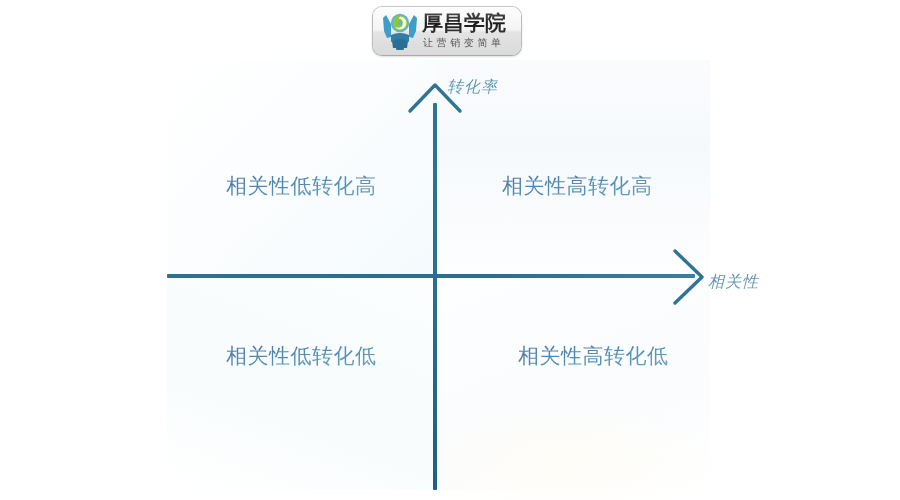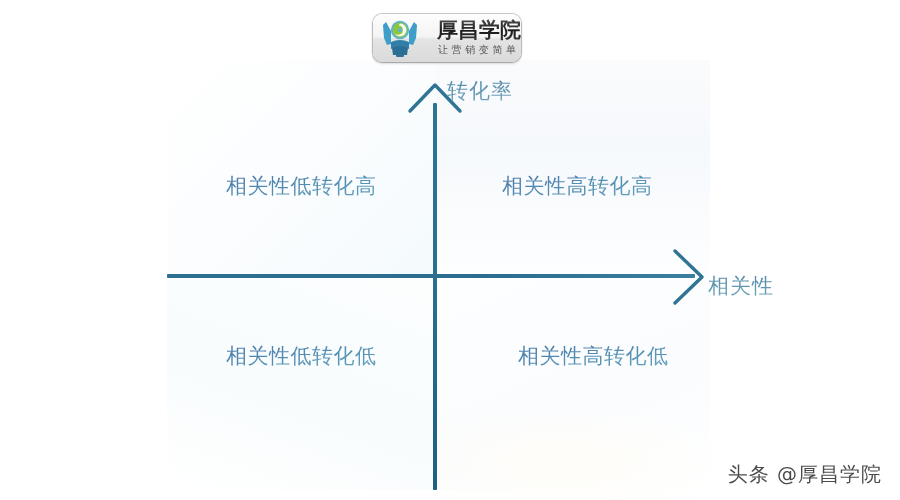--- a/index.html
+++ b/index.html
@@ -66,28 +66,29 @@
   .arrow-svg {
     position: absolute;
     overflow: visible;
   }
   .arrow-up { left: 403px; top: 80px; }
   .arrow-right { left: 672px; top: 248px; }
 
   
   .axis-label {
     position: absolute;
-    font-size: 21px;
+    font-size: 16px;
     letter-spacing: 1px;
     color: #5e93ad;
     background: linear-gradient(180deg, #4e86a6 0%, #74a7bd 100%);
     -webkit-background-clip: text;
     background-clip: text;
     -webkit-text-fill-color: transparent;
     white-space: nowrap;
+    font-style: italic;
   }
   .label-y { left: 447px; top: 77px; }
   .label-x { left: 708px; top: 272px; }
 
   
   .quad-label {
     position: absolute;
     font-size: 21px;
     letter-spacing: 0.5px;
     white-space: nowrap;
@@ -99,31 +100,30 @@
   }
   .quad-tl { left: 226px; top: 172px; }
   .quad-tr { left: 502px; top: 172px; }
   .quad-bl { left: 226px; top: 342px; }
   .quad-br { left: 502px; top: 342px; margin-left: 16px; }
 
   
   .logo-badge {
     position: absolute;
     left: 373px;
-    top: 14px;
+    top: 7px;
     width: 148px;
     height: 48px;
     border-radius: 9px;
     background: linear-gradient(180deg, #fdfdfd 0%, #f4f4f4 48%, #e4e4e4 52%, #d9dad9 100%);
     box-shadow: 0 1px 3px rgba(0,0,0,0.28), 0 0 0 1px rgba(170,170,170,0.55);
     display: flex;
     align-items: center;
     padding-left: 6px;
     box-sizing: border-box;
-    justify-content: space-between;
   }
   .logo-mark {
     width: 42px;
     height: 40px;
     flex: 0 0 auto;
   }
   .logo-text-wrap {
     display: flex;
     flex-direction: column;
     justify-content: center;
@@ -203,15 +203,14 @@
       <circle cx="21" cy="12" r="7.4" fill="#8cc63f"></circle>
       <path d="M21 5.6 a6.4 6.4 0 1 1 -6.3 7.3 a4.6 4.6 0 1 0 5.1 -5.4" fill="#ffffff" opacity="0.92"></path>
       <circle cx="21" cy="12" r="2.1" fill="#5fb3d4"></circle>
     </svg>
     <div class="logo-text-wrap">
       <div class="logo-name">厚昌学院</div>
       <div class="logo-tagline">让营销变简单</div>
     </div>
   </div>
 
-  <div class="watermark">头条 @厚昌学院</div>
 
 </div>
 
 </body></html>

